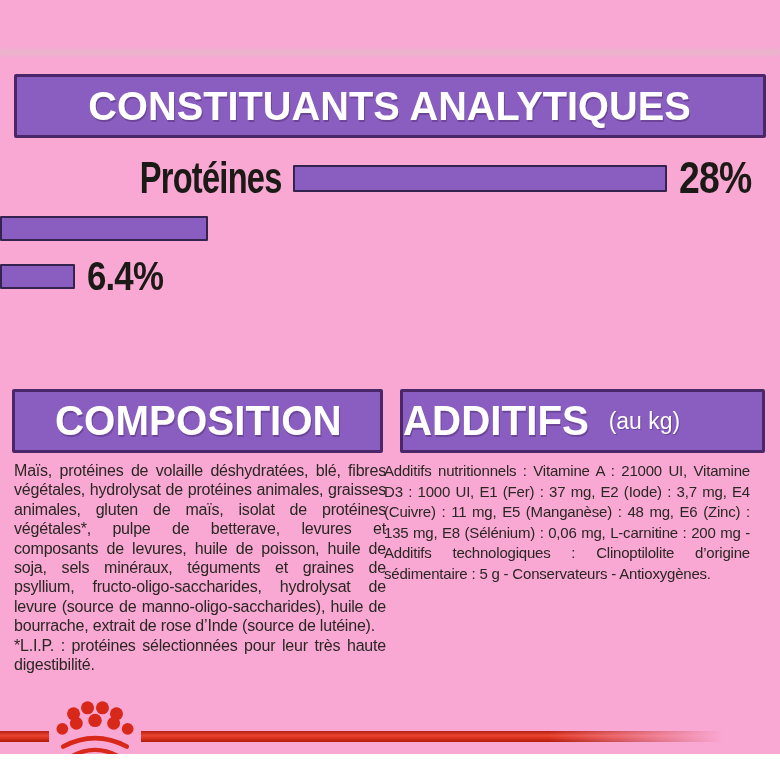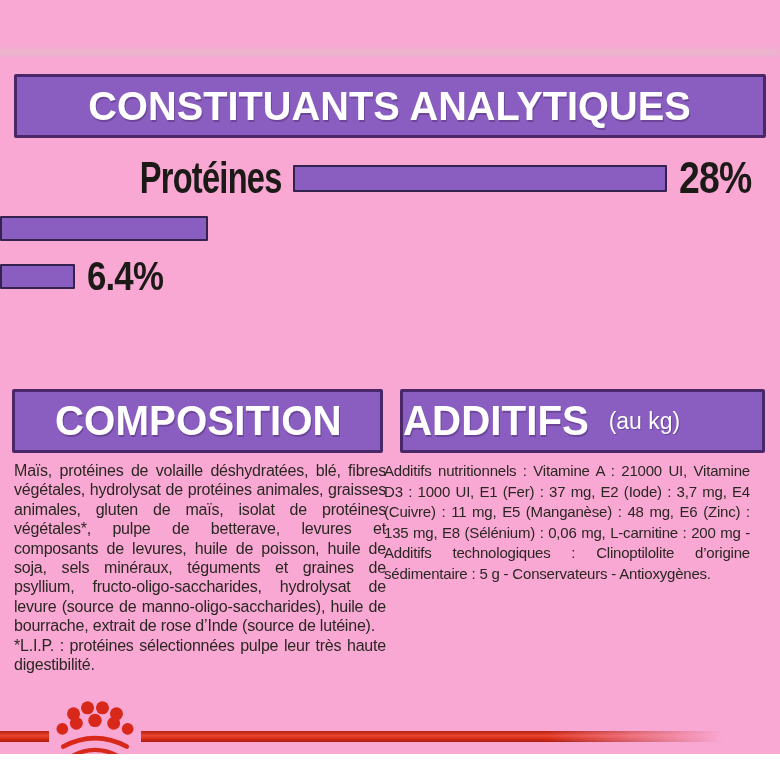--- a/index.html
+++ b/index.html
@@ -111,21 +111,21 @@
       <div class="chart-bar" style="width: 75px; background: rgb(138, 94, 193); border-color: rgb(53, 35, 79);"></div>
       <div class="chart-value"><span class="squish">6.4%</span></div>
     </div>
   </div>
 
   <div class="section-header sec-comp">
     <span class="sh-text">COMPOSITION</span>
   </div>
   <div class="body-text comp-body">
     <p>Maïs, protéines de volaille déshydratées, blé, fibres végétales, hydrolysat de protéines animales, graisses animales, gluten de maïs, isolat de protéines végétales*, pulpe de betterave, levures et composants de levures, huile de poisson, huile de soja, sels minéraux, téguments et graines de psyllium, fructo-oligo-saccharides, hydrolysat de levure (source de manno-oligo-saccharides), huile de bourrache, extrait de rose d’Inde (source de lutéine).</p>
-    <p>*L.I.P. : protéines sélectionnées pulpe leur très haute digestibilité.</p>
+    <p>*L.I.P. : protéines sélectionnées pour leur très haute digestibilité.</p>
   </div>
 
   <div class="section-header sec-addi">
     <span class="sh-text">ADDITIFS</span>
     <span class="sh-suffix">(au kg)</span>
   </div>
   <div class="body-text addi-body">
     <p>Additifs nutritionnels : Vitamine A : 21000 UI, Vitamine D3 : 1000 UI, E1 (Fer) : 37 mg, E2 (Iode) : 3,7 mg, E4 (Cuivre) : 11 mg, E5 (Manganèse) : 48 mg, E6 (Zinc) : 135 mg, E8 (Sélénium) : 0,06 mg, L-carnitine : 200 mg - Additifs technologiques : Clinoptilolite d’origine sédimentaire : 5 g - Conservateurs - Antioxygènes.</p>
   </div>
 

